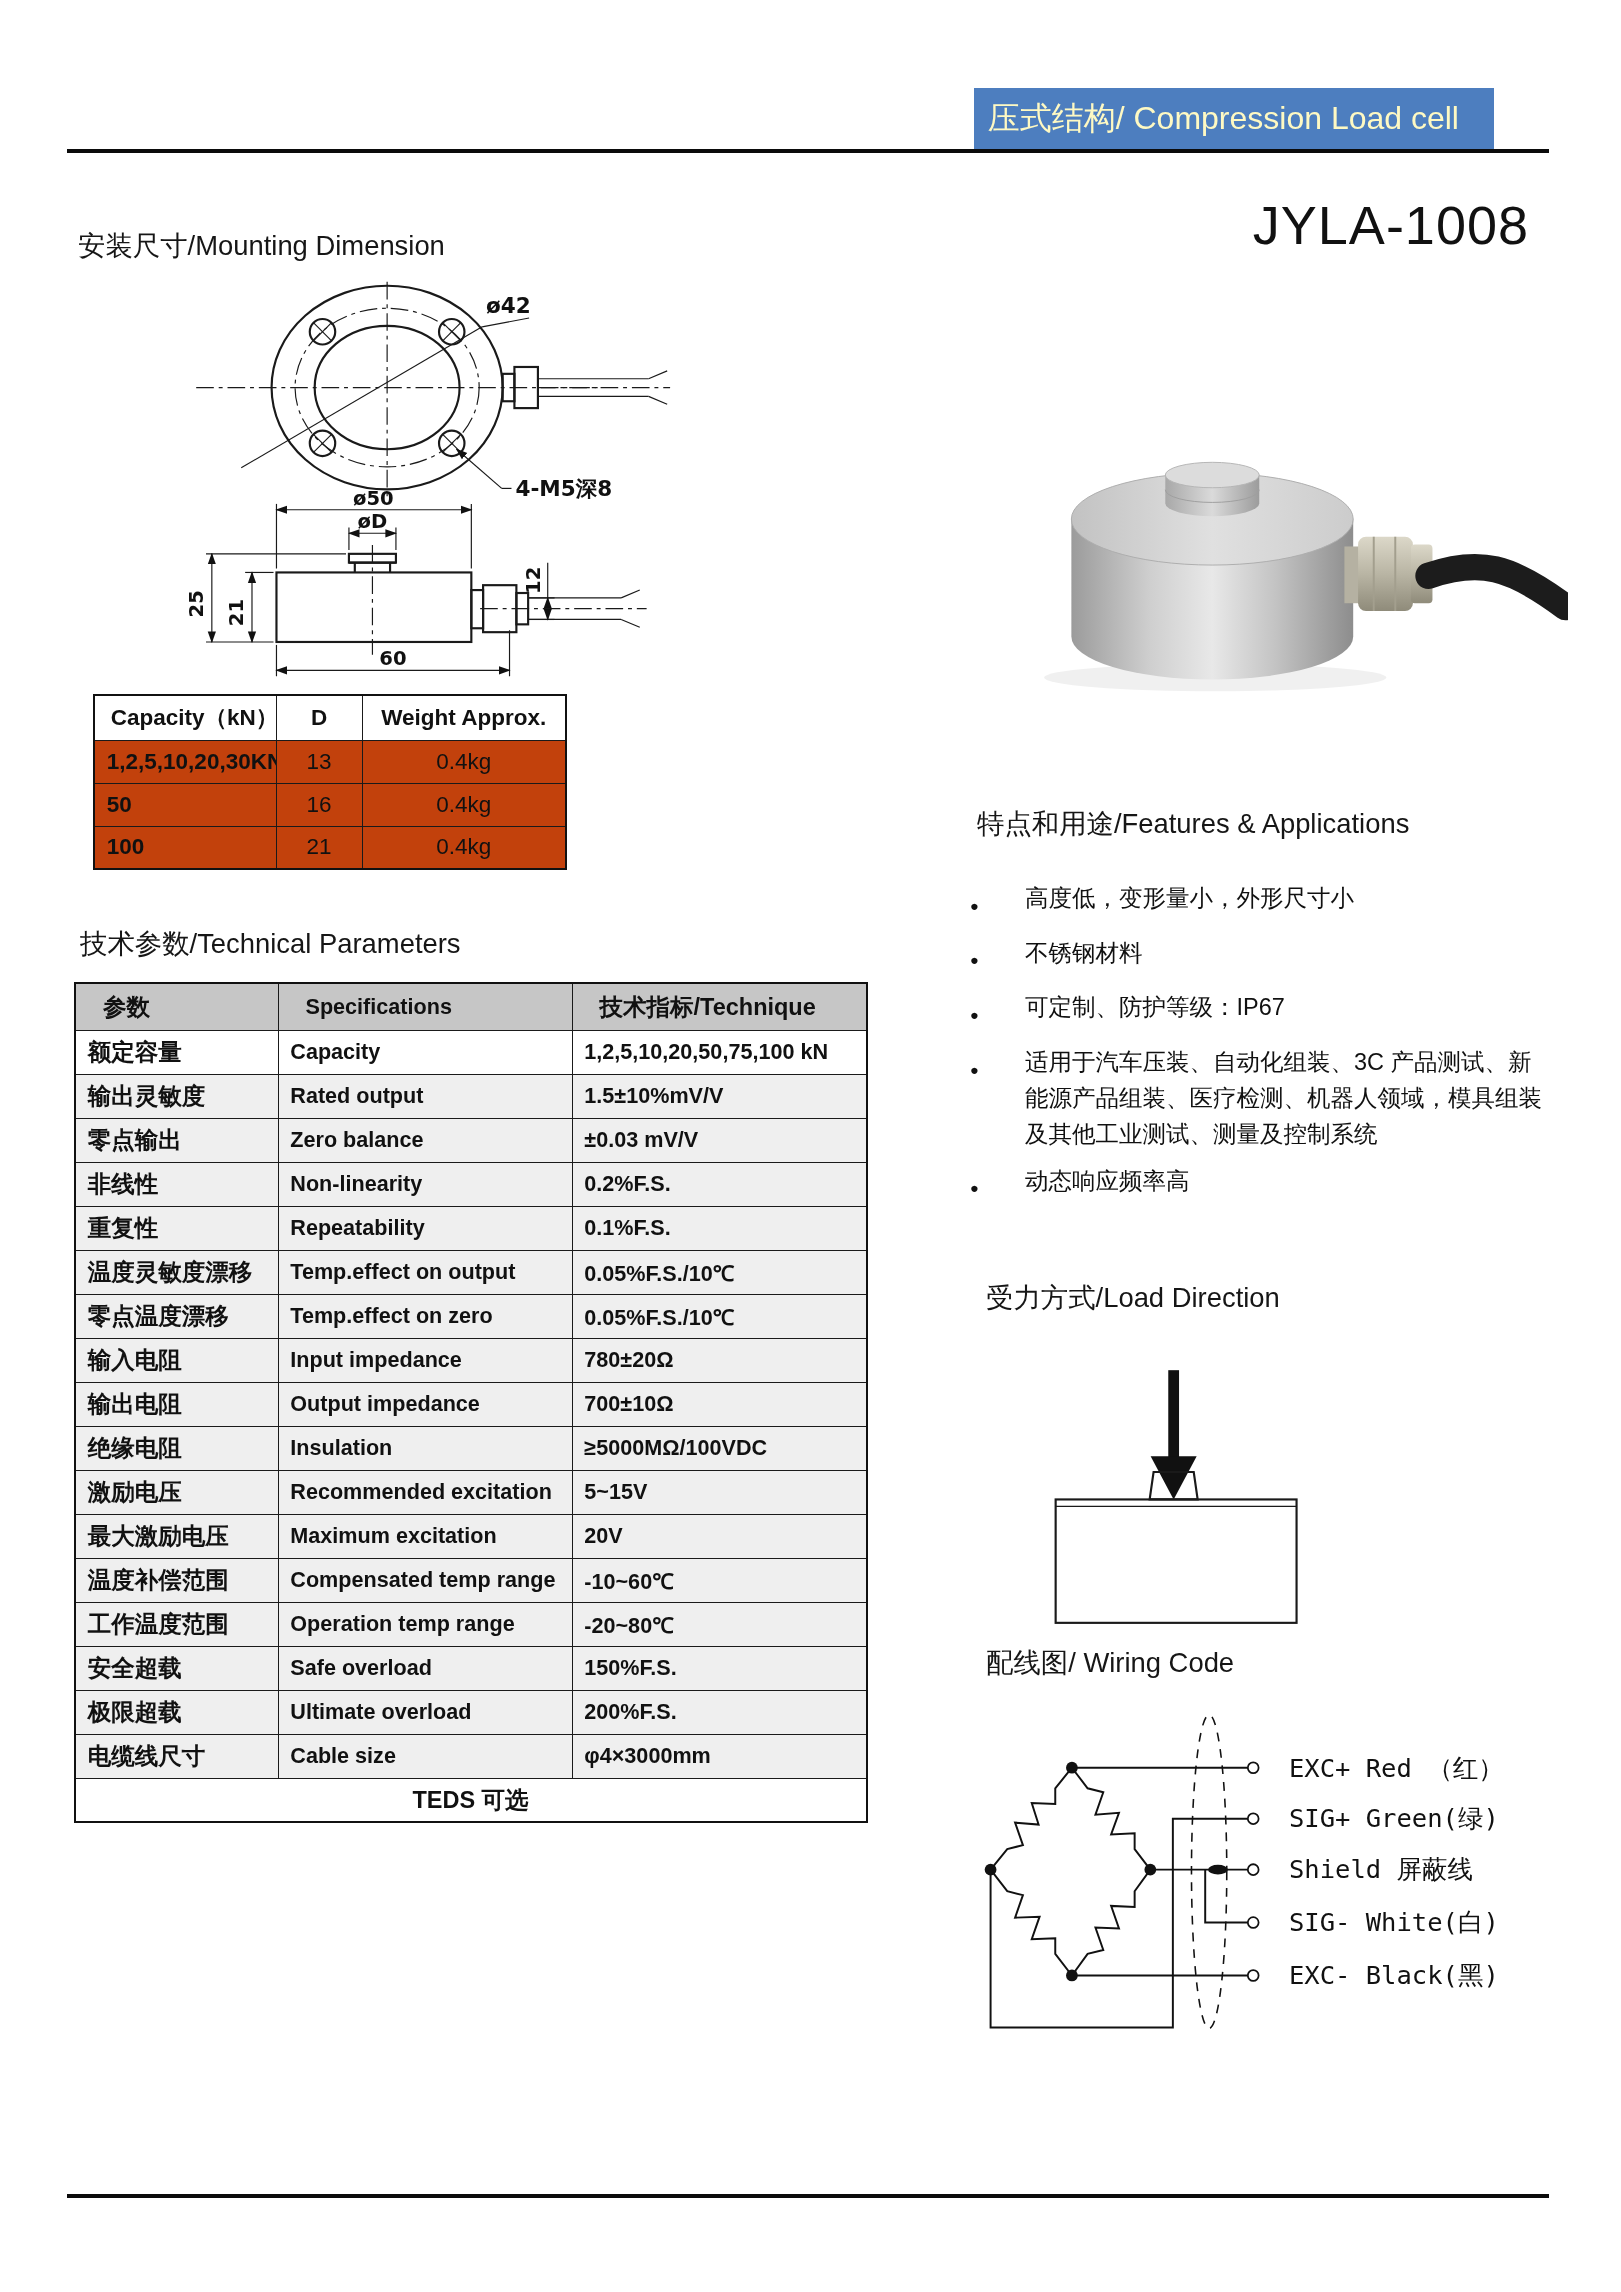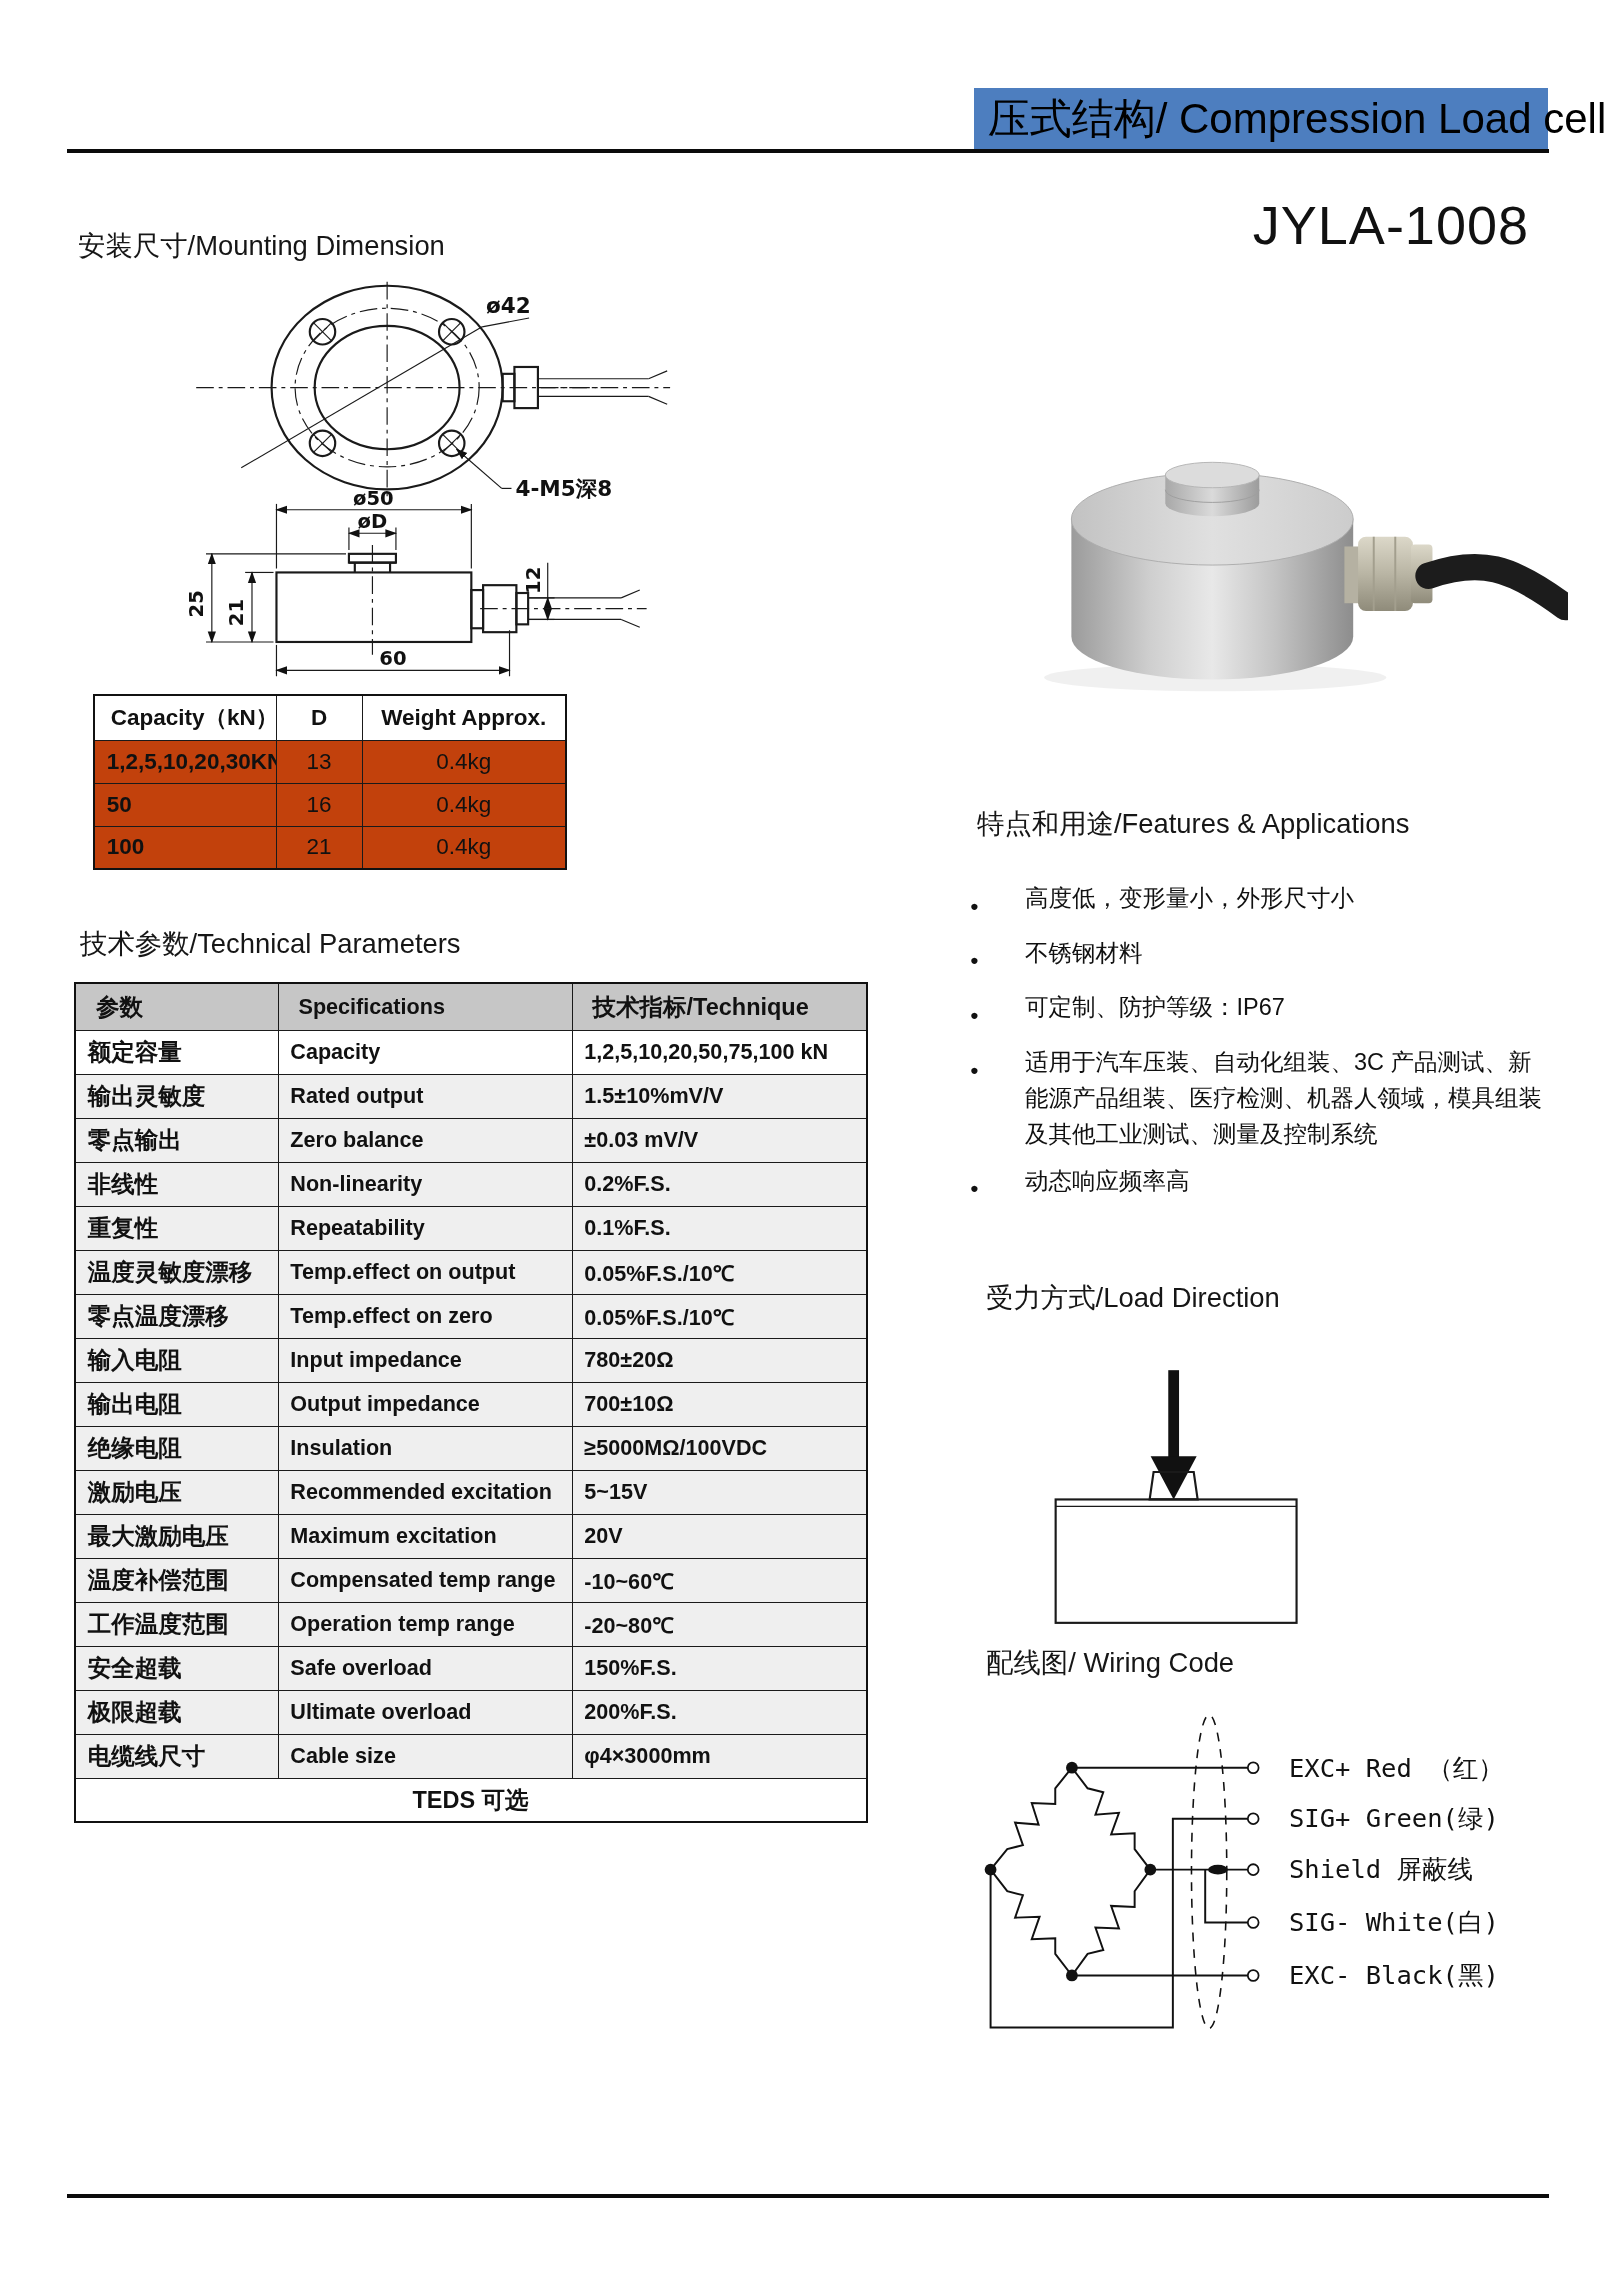--- a/index.html
+++ b/index.html
@@ -1,22 +1,22 @@
 <!DOCTYPE html>
 <html style="--banner-bg: #4d7ebf; --hdr-bg: #c6c6c6; --row-bg: #efefef;"><head>
 <meta charset="utf-8">
 <style>
   html,body{margin:0;padding:0;background:#fff;}
   #page{position:relative;width:1621px;height:2293px;background:#fff;overflow:hidden;
         font-family:"Liberation Sans",sans-serif;color:#111;}
   .abs{position:absolute;}
 
   
-  .banner{left:974px;top:88px;width:574px;height:61px;background:var(--banner-bg,#4d7ebf);
-          color:#000000;font-size:42px;line-height:61px;padding-left:13.7px;box-sizing:border-box;white-space:nowrap;}
+  .banner{left:974px;top:88px;width:520px;height:61px;background:var(--banner-bg,#4d7ebf);
+          color:#fef9c3;font-size:32px;line-height:61px;padding-left:13.7px;box-sizing:border-box;white-space:nowrap;}
   .rule{background:#0b0b0b;height:3.9px;}
   .rule.top{left:67px;top:149px;width:1482px;}
   .rule.bottom{left:67px;top:2194px;width:1482px;}
 
   .sec-title{font-size:27.4px;color:#161616;white-space:nowrap;}
   .model{left:1176px;top:194px;width:353px;font-size:54px;letter-spacing:1px;text-align:right;white-space:nowrap;}
 
   
   .ln2{stroke:#1a1a1a;stroke-width:2.2;fill:none;}
   .ln1{stroke:#1a1a1a;stroke-width:1.2;fill:none;}
@@ -27,21 +27,21 @@
   
   table{border-collapse:collapse;table-layout:fixed;}
   th,td{border:1.6px solid #1a1a1a;vertical-align:middle;box-sizing:border-box;overflow:hidden;white-space:nowrap;}
   .cap-table{left:93px;top:694px;width:472px;border:2.5px solid #111;}
   .cap-table th{height:45px;font-size:22.5px;font-weight:bold;background:#fff;}
   .cap-table th:first-child{text-align:left;padding-left:15.7px;}
   .cap-table td{height:43px;font-size:22.5px;text-align:center;background:#c2410c;}
   .cap-table td:first-child{text-align:left;padding-left:11.8px;font-weight:bold;}
 
   .tech-table{left:74px;top:982px;width:792px;border:2.5px solid #111;}
-  .tech-table th{height:47px;background:var(--hdr-bg,#c6c6c6);text-align:left;padding-left:20px;font-weight:bold;}
+  .tech-table th{height:47px;background:var(--hdr-bg,#c6c6c6);text-align:left;padding-left:27px;font-weight:bold;}
   .tech-table th.c0,.tech-table th.c2{font-size:23.5px;}
   .tech-table th.c1{font-size:21.6px;}
   .tech-table td{height:44px;text-align:left;padding-left:11.8px;font-weight:bold;background:var(--row-bg,#efefef);}
   .tech-table td:nth-child(1){font-size:23.5px;}
   .tech-table td:nth-child(2),.tech-table td:nth-child(3){font-size:21.6px;}
   .tech-table tbody tr:first-child td{background:#fff;}
   .tech-table .teds td{text-align:center;padding-left:0;font-size:23.5px;}
 
   
   .features{left:970px;top:880px;width:578px;list-style:none;margin:0;padding:0;}

